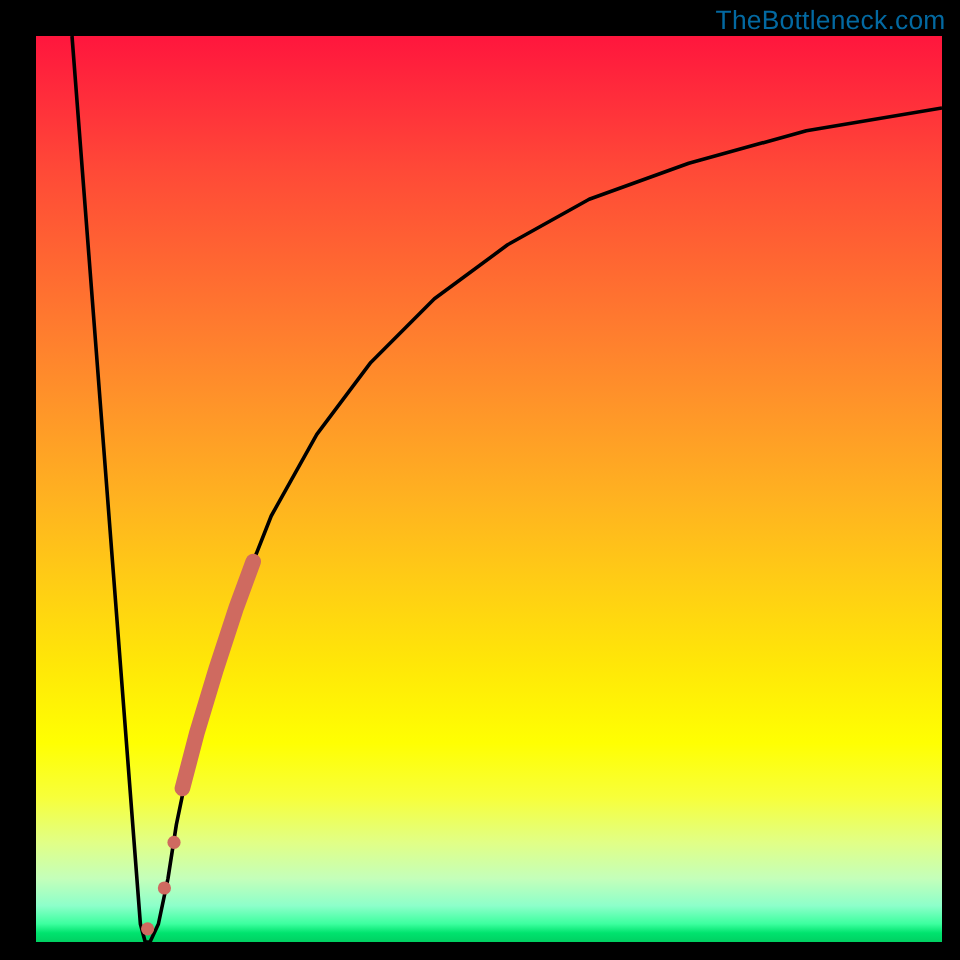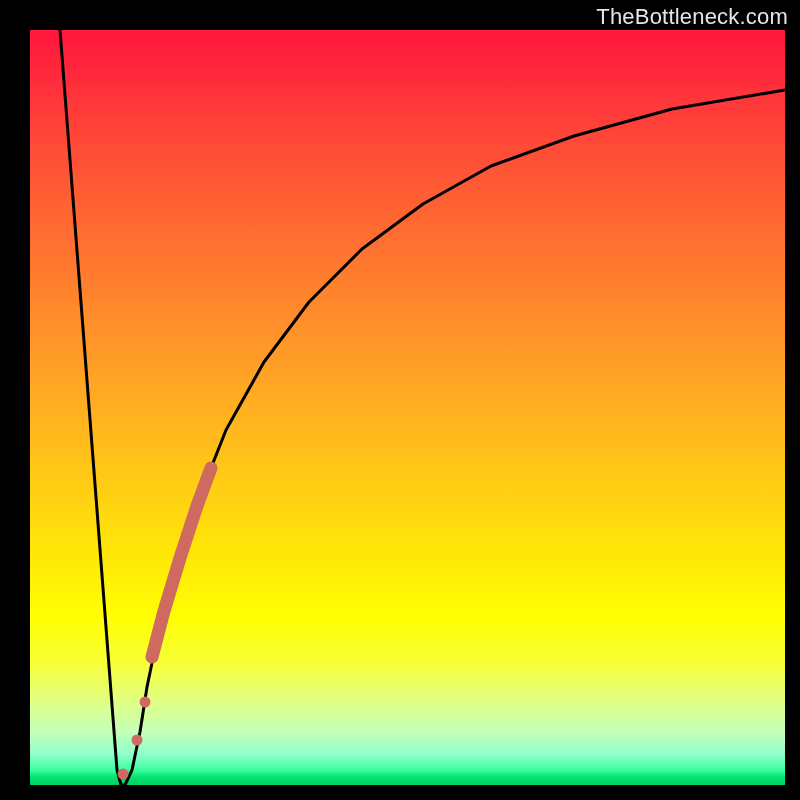--- a/index.html
+++ b/index.html
@@ -50,21 +50,21 @@
     );
   }
   svg.curve {
     position: absolute;
     inset: 0;
   }
   .watermark {
     position: absolute;
     top: 4px;
     right: 12px;
-    color: #e5e5e5;
+    color: #0369a1;
     font-size: 22px;
     font-weight: 500;
     letter-spacing: 0.2px;
   }
 </style>
 </head>
 <body>
 
 <div class="frame">
   <div class="watermark">TheBottleneck.com</div>

